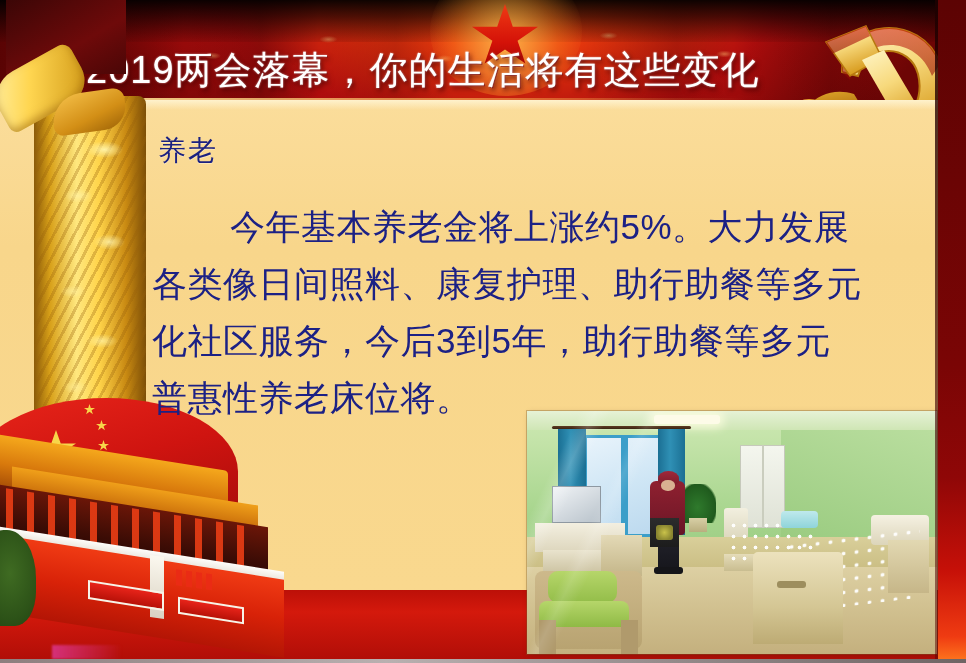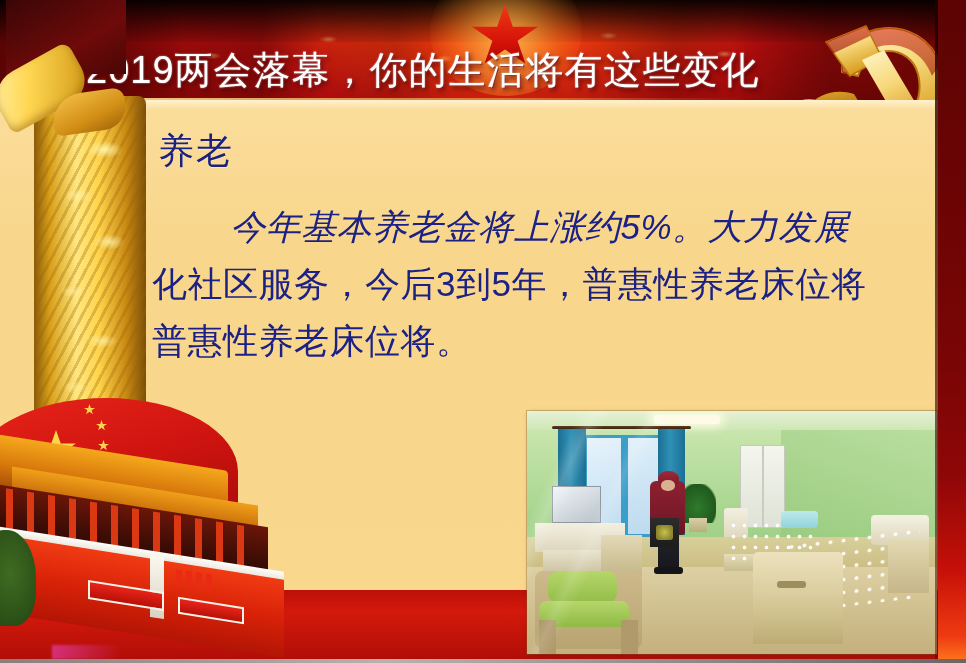--- a/index.html
+++ b/index.html
@@ -121,41 +121,41 @@
     position: absolute;
     left: 0; top: 0; width: 100%; height: 10px;
     background: linear-gradient(180deg, rgba(255,244,210,.9), rgba(255,244,210,0));
   }
 
   
 
   .heading {
     position: absolute;
     left: 158px; top: 124px;
-    font-size: 36px;
+    font-size: 28px;
     line-height: 54px;
     color: #1b2180;
     letter-spacing: 2px;
     text-shadow: 0 1px 0 rgba(255,255,255,.35);
     font-family: Liberation Serif, serif;
   }
 
   .body-block {
     position: absolute;
     left: 152px; top: 198px;
     width: 762px;
   }
   .body-line {
     font-size: 35px;
     line-height: 57px;
     color: #1c2185;
     letter-spacing: 0.5px;
     white-space: nowrap;
   }
-  .body-line.indent { padding-left: 78px; font-style: italic; }
+  .body-line.indent { padding-left: 78px; }
 
   
 
   .photo {
     position: absolute;
     left: 527px; top: 411px;
     width: 410px; height: 243px;
     overflow: hidden;
     box-shadow: 0 0 0 1px rgba(120,90,40,.35), 2px 2px 6px rgba(60,20,0,.25);
     background: #b9d9a5;
@@ -544,21 +544,22 @@
   <div class="tam-gate"></div>
   <div class="tam-plaque tam-p1"></div>
   <div class="tam-plaque tam-p2"></div>
   <div class="tam-flags"></div>
   <div class="tam-tree"></div>
 
   <div class="heading">养老</div>
 
   <div class="body-block">
     <div class="body-line indent">今年基本养老金将上涨约5%。大力发展</div>
-    <div class="body-line">化社区服务，今后3到5年，普惠性养老床位将</div>
+    <div class="body-line">各类像日间照料、康复护理、助行助餐等多元</div>
+    <div class="body-line">化社区服务，今后3到5年，助行助餐等多元</div>
     <div class="body-line">普惠性养老床位将。</div>
   </div>
 
   <div class="photo">
     <div class="ph ph-wall-back"></div>
     <div class="ph ph-wall-right"></div>
     <div class="ph ph-ceiling"></div>
     <div class="ph ph-ceillight"></div>
     <div class="ph ph-wainscot"></div>
     <div class="ph ph-floor"></div>

